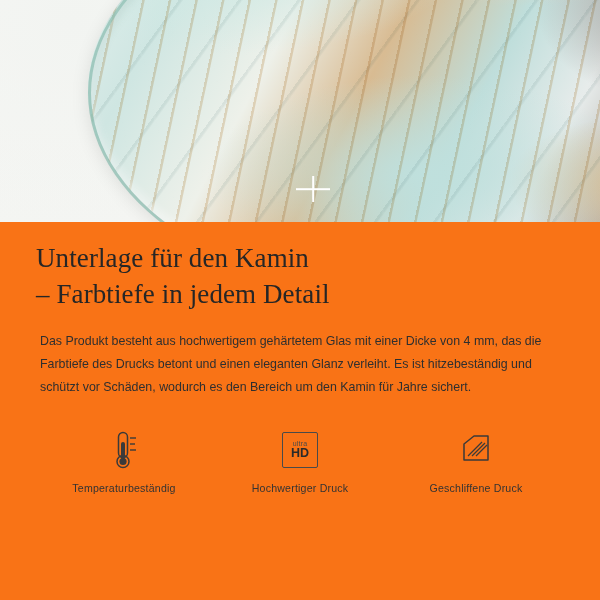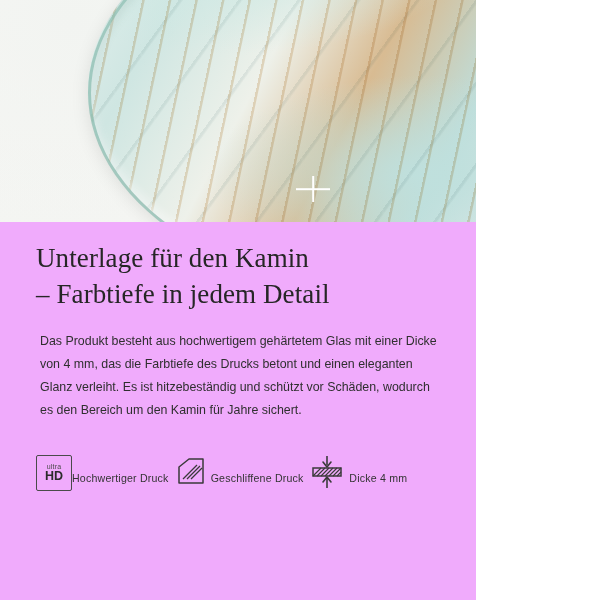--- a/index.html
+++ b/index.html
@@ -8,23 +8,23 @@
   }
   body {
     width: 600px;
     height: 600px;
     background: #ffffff;
     font-family: "Liberation Sans", sans-serif;
     overflow: hidden;
   }
   .page {
     position: relative;
-    width: 476px;
+    width: 600px;
     height: 600px;
-    background: #f0abfc;
+    background: #f97316;
     overflow: hidden;
   }
 
   
   .hero {
     position: relative;
     width: 600px;
     height: 222px;
     overflow: hidden;
     background: #f7f7f5;
@@ -126,23 +126,23 @@
 
   
   .features {
     margin-top: 28px;
     display: grid;
     grid-template-columns: repeat(3, 1fr);
     row-gap: 18px;
   }
   .feature {
     display: flex;
-    flex-direction: row;
+    flex-direction: column;
     align-items: center;
-    justify-content: flex-start;
+    justify-content: center;
   }
   .feature-icon {
     height: 46px;
     display: flex;
     align-items: center;
     justify-content: center;
   }
   .feature-label {
     margin-top: 9px;
     font-size: 10.6px;
@@ -180,20 +180,34 @@
 
     <h1 class="headline">
       <span>Unterlage für den Kamin</span>
       <span class="l2">– Farbtiefe in jedem Detail</span>
     </h1>
 
     <p class="body-text">Das Produkt besteht aus hochwertigem gehärtetem Glas mit einer Dicke von 4 mm, das die Farbtiefe des Drucks betont und einen eleganten Glanz verleiht. Es ist hitzebeständig und schützt vor Schäden, wodurch es den Bereich um den Kamin für Jahre sichert.</p>
 
     <div class="features">
 
+      <div class="feature">
+        <div class="feature-icon">
+          <svg width="40" height="44" viewBox="0 0 40 44" fill="none" aria-hidden="true">
+            <rect x="14.5" y="4.5" width="9" height="25" rx="4.5" stroke="#3a3a3a" stroke-width="1.5"></rect>
+            <circle cx="19" cy="33.5" r="6" stroke="#3a3a3a" stroke-width="1.5"></circle>
+            <rect x="17" y="14" width="4" height="18" rx="2" fill="#3a3a3a"></rect>
+            <circle cx="19" cy="33.5" r="3.6" fill="#3a3a3a"></circle>
+            <line x1="26" y1="10" x2="32" y2="10" stroke="#3a3a3a" stroke-width="1.4"></line>
+            <line x1="26" y1="16" x2="31" y2="16" stroke="#3a3a3a" stroke-width="1.4"></line>
+            <line x1="26" y1="22" x2="32" y2="22" stroke="#3a3a3a" stroke-width="1.4"></line>
+          </svg>
+        </div>
+        <div class="feature-label">Temperaturbeständig</div>
+      </div>
 
       <div class="feature">
         <div class="feature-icon">
           <div class="ultra-hd">
             <span class="u1">ultra</span>
             <span class="u2">HD</span>
           </div>
         </div>
         <div class="feature-label">Hochwertiger Druck</div>
       </div>
@@ -205,29 +219,16 @@
           <svg width="40" height="40" viewBox="0 0 40 40" fill="none" aria-hidden="true">
             <path d="M8 30 V14 L18 6 H32 V30 Z" stroke="#3a3a3a" stroke-width="1.5" fill="none" stroke-linejoin="round"></path>
             <line x1="12" y1="26" x2="26" y2="12" stroke="#3a3a3a" stroke-width="1.2"></line>
             <line x1="16" y1="26" x2="29" y2="13" stroke="#3a3a3a" stroke-width="1.2"></line>
             <line x1="20" y1="26" x2="31" y2="15" stroke="#3a3a3a" stroke-width="1.2"></line>
           </svg>
         </div>
         <div class="feature-label">Geschliffene Druck</div>
       </div>
 
-      <div class="feature">
-        <div class="feature-icon">
-          <svg width="44" height="44" viewBox="0 0 44 44" fill="none" aria-hidden="true">
-            <line x1="22" y1="5" x2="22" y2="14" stroke="#3a3a3a" stroke-width="1.6"></line>
-            <path d="M18 11 L22 16 L26 11" stroke="#3a3a3a" stroke-width="1.6" fill="none" stroke-linecap="round" stroke-linejoin="round"></path>
-            <rect x="8" y="17" width="28" height="8" stroke="#3a3a3a" stroke-width="1.5" fill="none"></rect>
-            <path d="M8 25 L16 17 M12 25 L20 17 M16 25 L24 17 M20 25 L28 17 M24 25 L32 17 M28 25 L36 17 M32 25 L36 21" stroke="#3a3a3a" stroke-width="1.1"></path>
-            <line x1="22" y1="37" x2="22" y2="28" stroke="#3a3a3a" stroke-width="1.6"></line>
-            <path d="M18 31 L22 26 L26 31" stroke="#3a3a3a" stroke-width="1.6" fill="none" stroke-linecap="round" stroke-linejoin="round"></path>
-          </svg>
-        </div>
-        <div class="feature-label">Dicke 4 mm</div>
-      </div>
 
     </div>
   </div>
 </div>
 
 </body></html>

